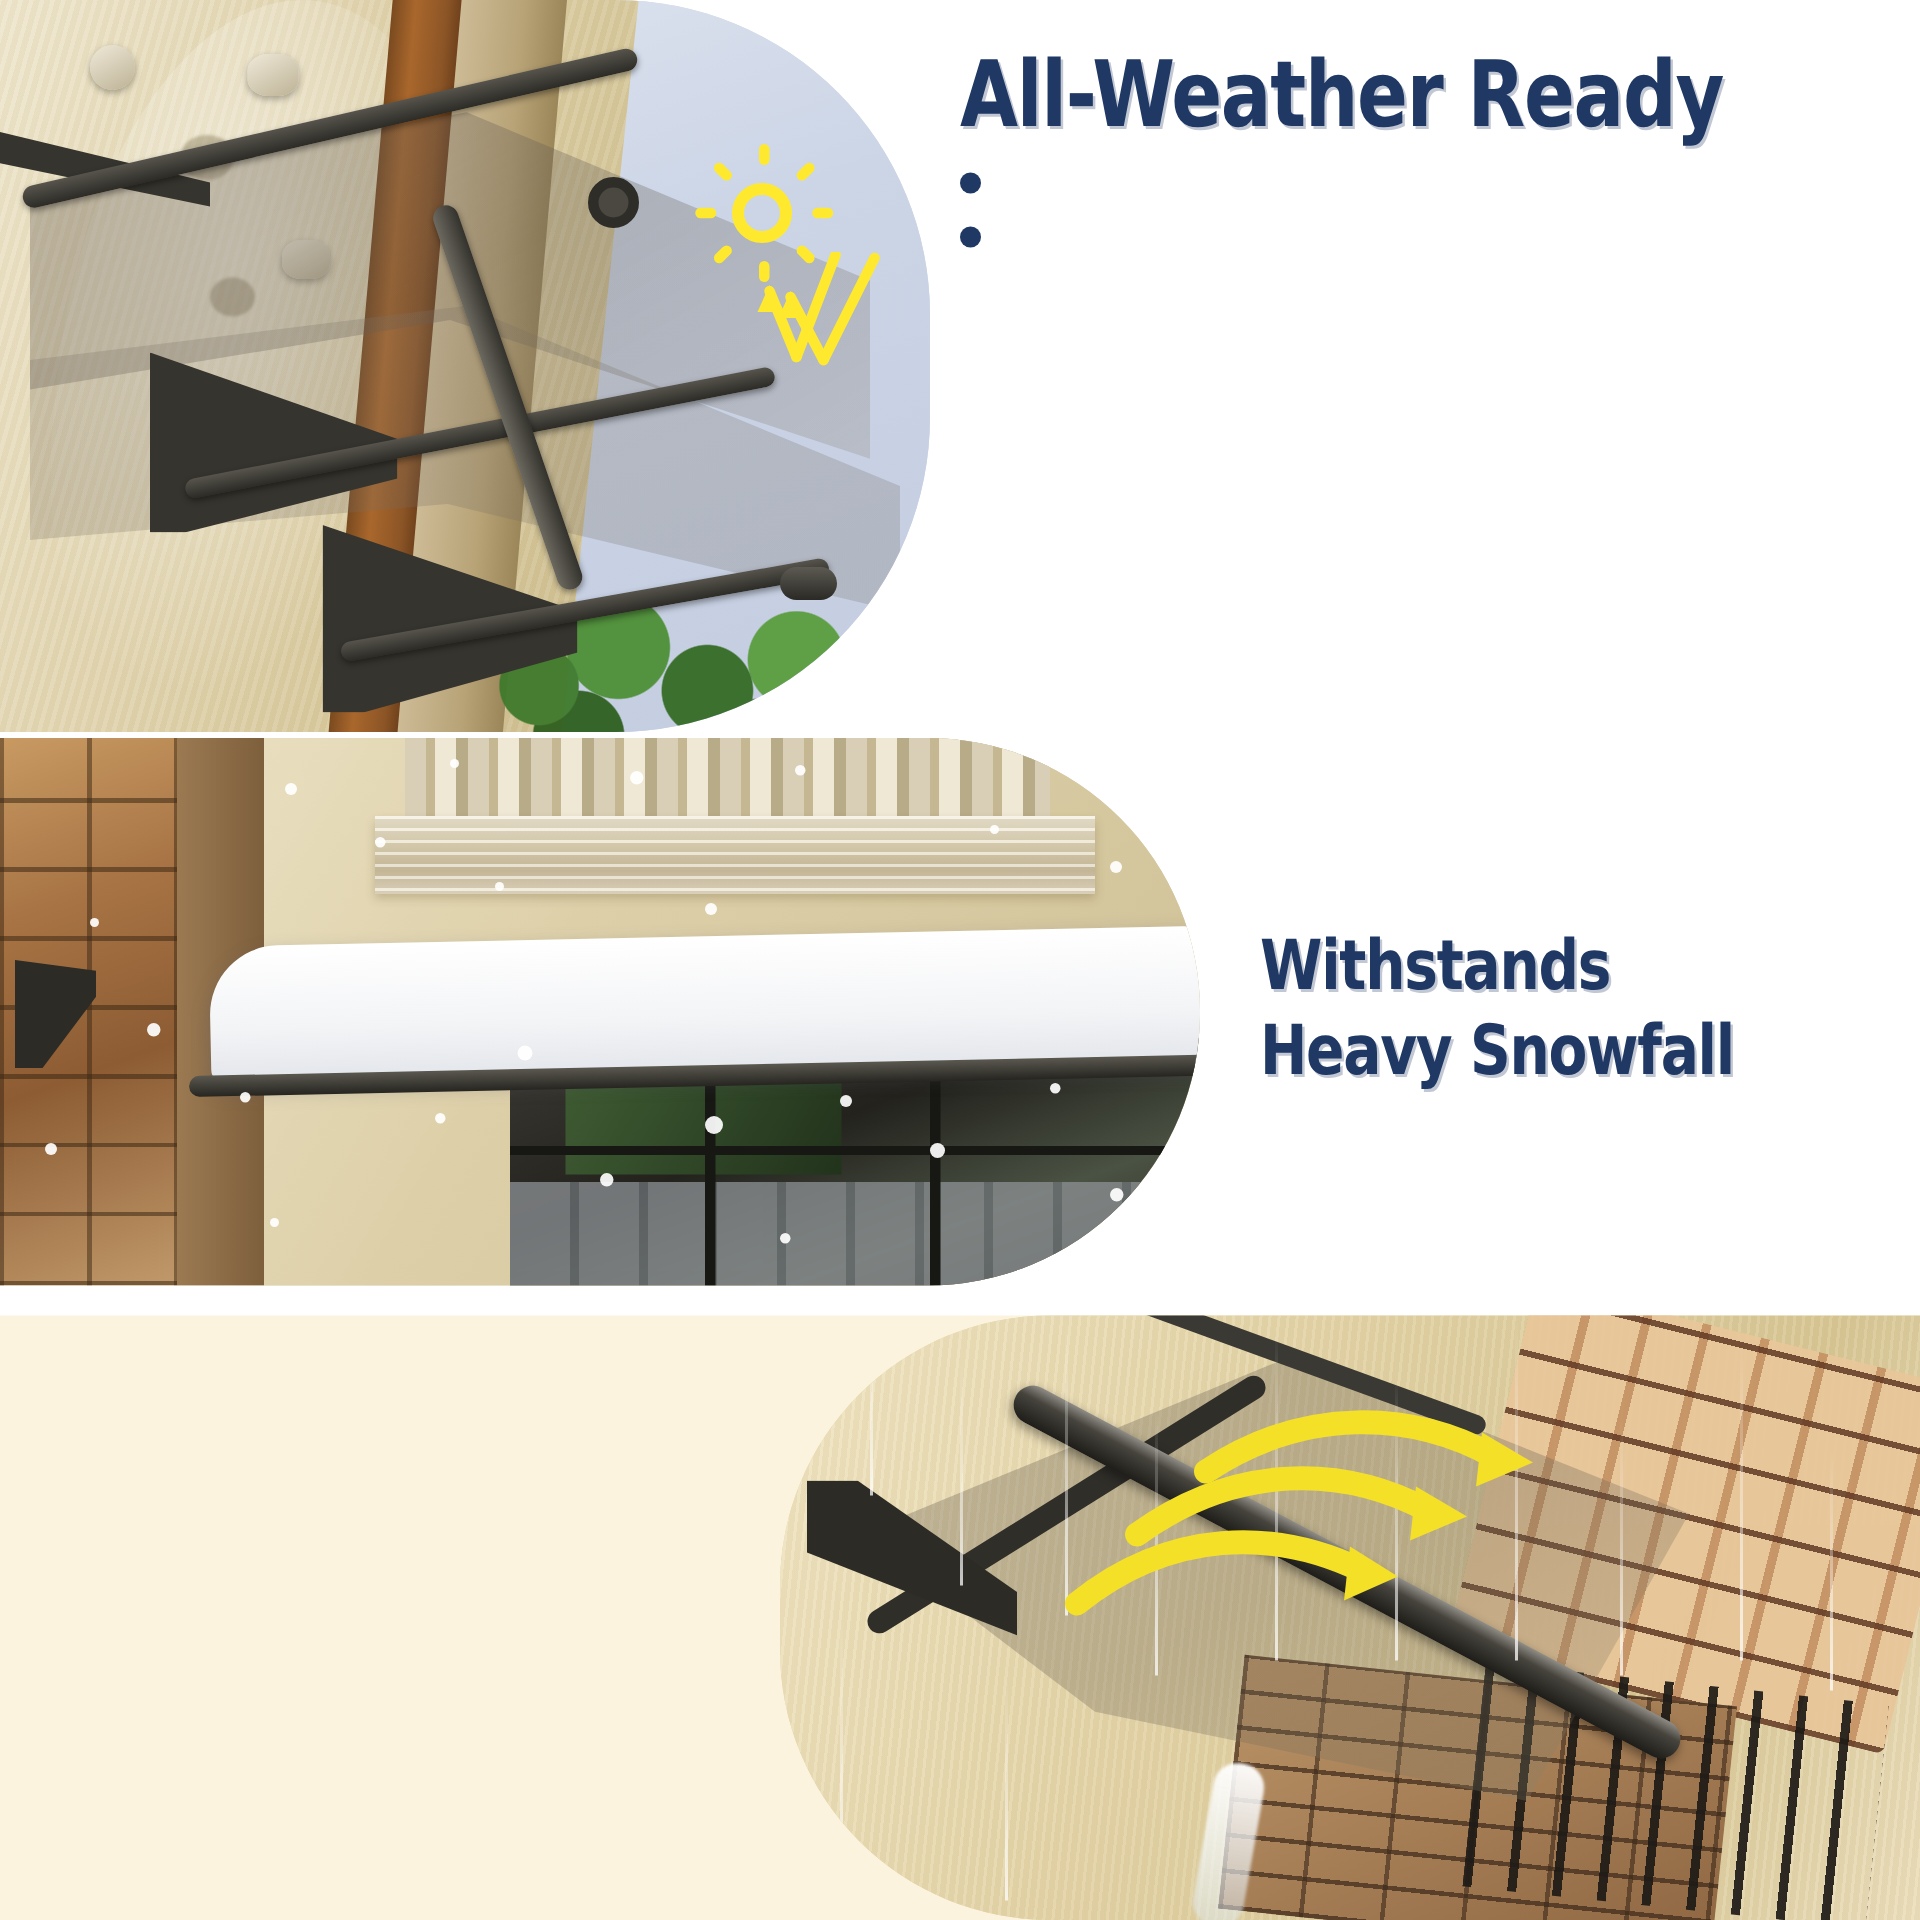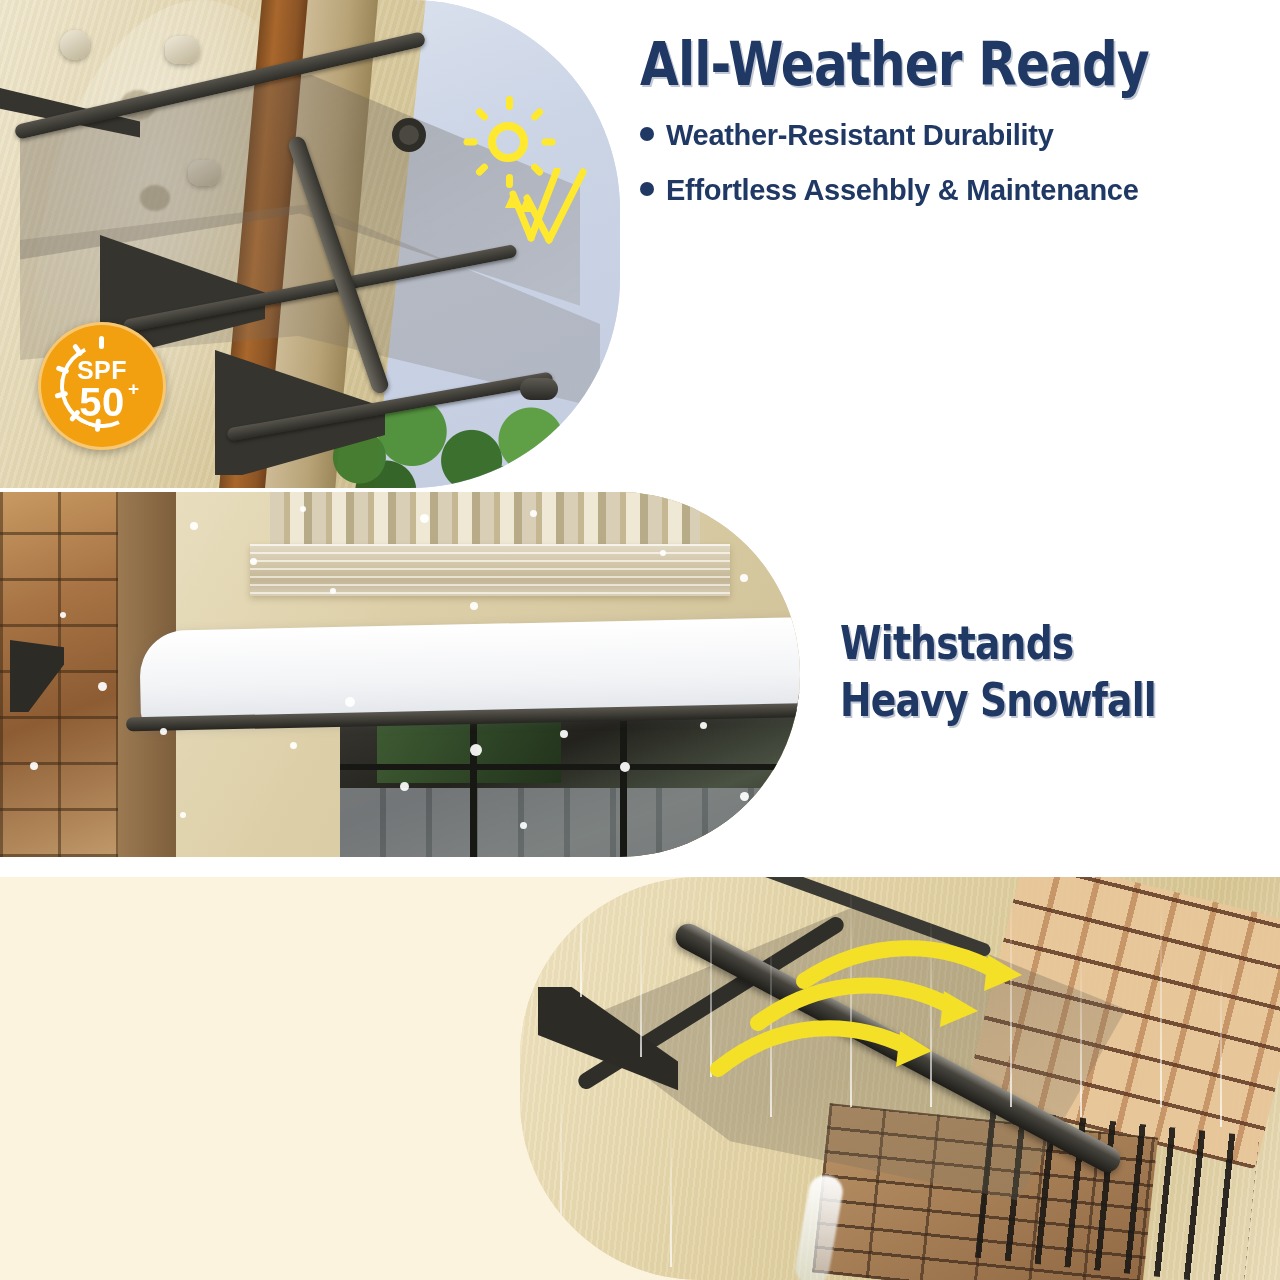--- a/index.html
+++ b/index.html
@@ -277,47 +277,31 @@
       <g stroke="#ffe92e" stroke-width="7" fill="none" stroke-linecap="round" stroke-linejoin="round">
         <path d="M70 2 L44 70"></path>
         <path d="M96 4 L62 72"></path>
         <path d="M44 70 L26 26"></path>
         <path d="M62 72 L40 30"></path>
       </g>
       <polygon points="26,22 18,40 36,40" fill="#ffe92e"></polygon>
       <polygon points="40,26 32,44 50,44" fill="#ffe92e"></polygon>
     </svg>
 
-    <div class="spf-badge">
-      <div class="spf-inner">
-        <div class="spf-arc"></div>
-        <div class="spf-ray" style="left:61px;top:14px;transform:rotate(0deg)"></div>
-        <div class="spf-ray" style="left:61px;top:14px;transform:rotate(-35deg)"></div>
-        <div class="spf-ray" style="left:61px;top:14px;transform:rotate(-70deg)"></div>
-        <div class="spf-ray" style="left:61px;top:14px;transform:rotate(-105deg)"></div>
-        <div class="spf-ray" style="left:61px;top:14px;transform:rotate(-140deg)"></div>
-        <div class="spf-ray" style="left:61px;top:14px;transform:rotate(-175deg)"></div>
-        <div class="spf-text spf-top">SPF</div>
-        <div class="spf-text spf-big">50</div>
-        <div class="spf-plus">+</div>
-      </div>
-    </div>
   </div>
 
   <div class="p1-text">
     <div class="headline h-main">All-Weather Ready</div>
 
     <div class="bullet-row">
       <span class="bullet-dot"></span>
-      <span class="bullet-head">Weather-Resistant Durability</span>
     </div>
 
     <div class="bullet-row">
       <span class="bullet-dot"></span>
-      <span class="bullet-head">Effortless Assehbly &amp; Maintenance</span>
     </div>
   </div>
 </div>
 
 <div class="panel2">
   <div class="p2-photo">
     <div class="p2-stucco"></div>
     <div class="p2-balus"></div>
     <div class="p2-ledge"></div>
     <div class="p2-glass"></div>

